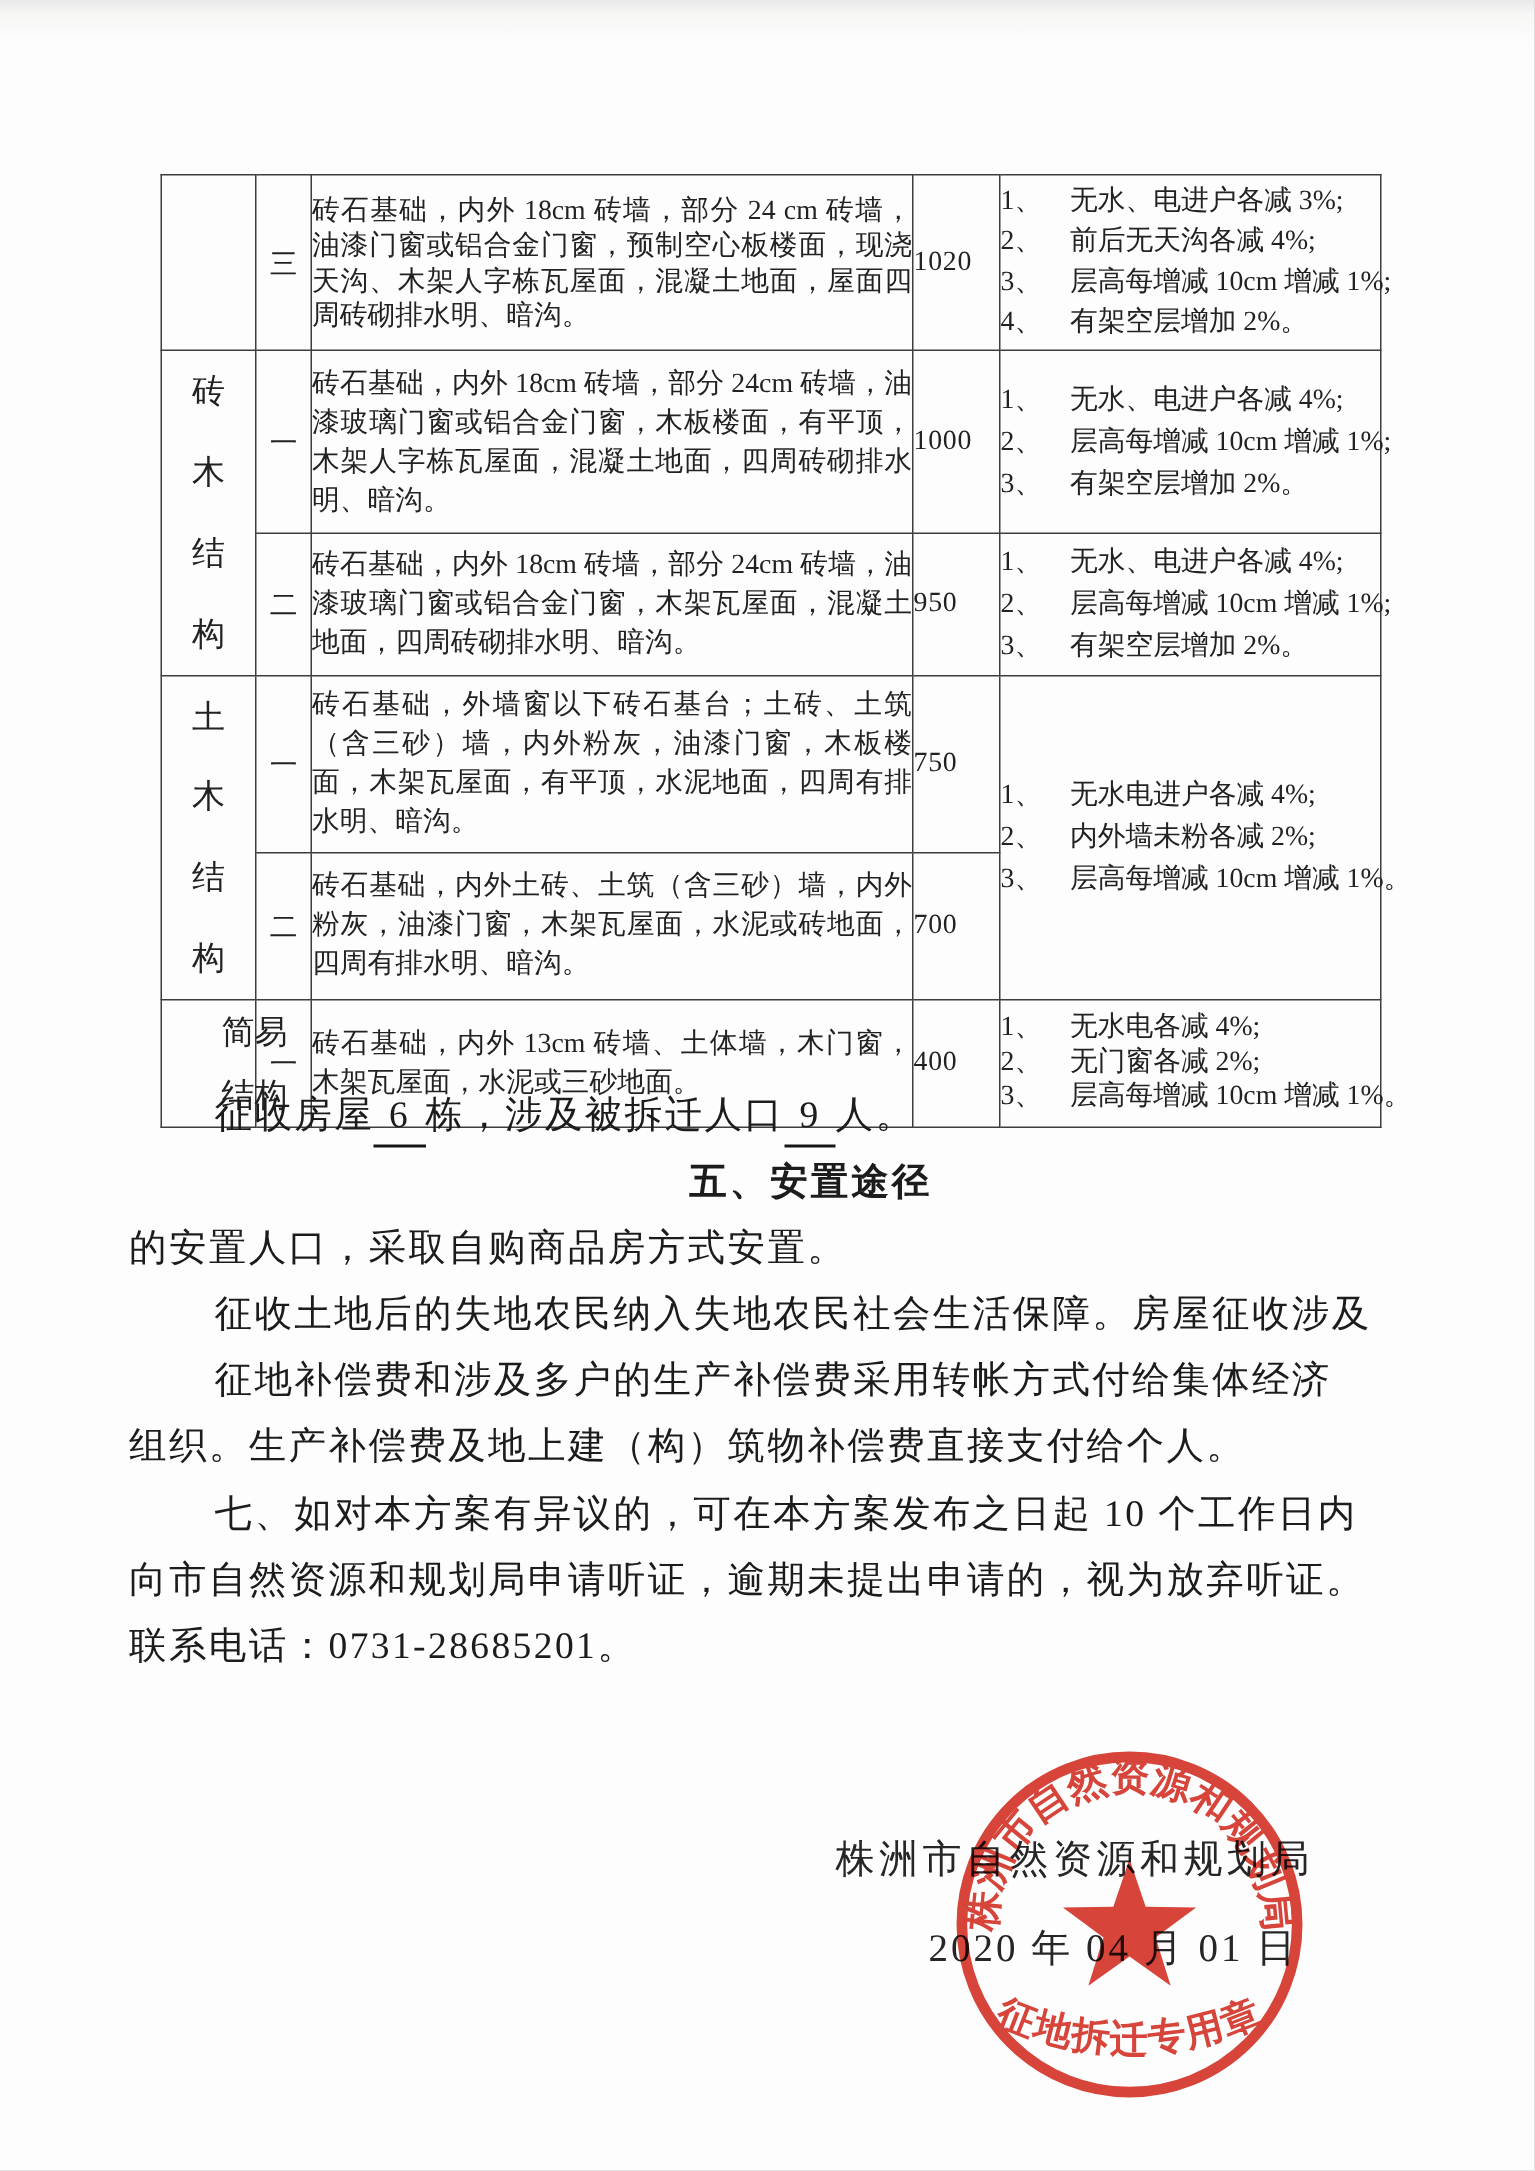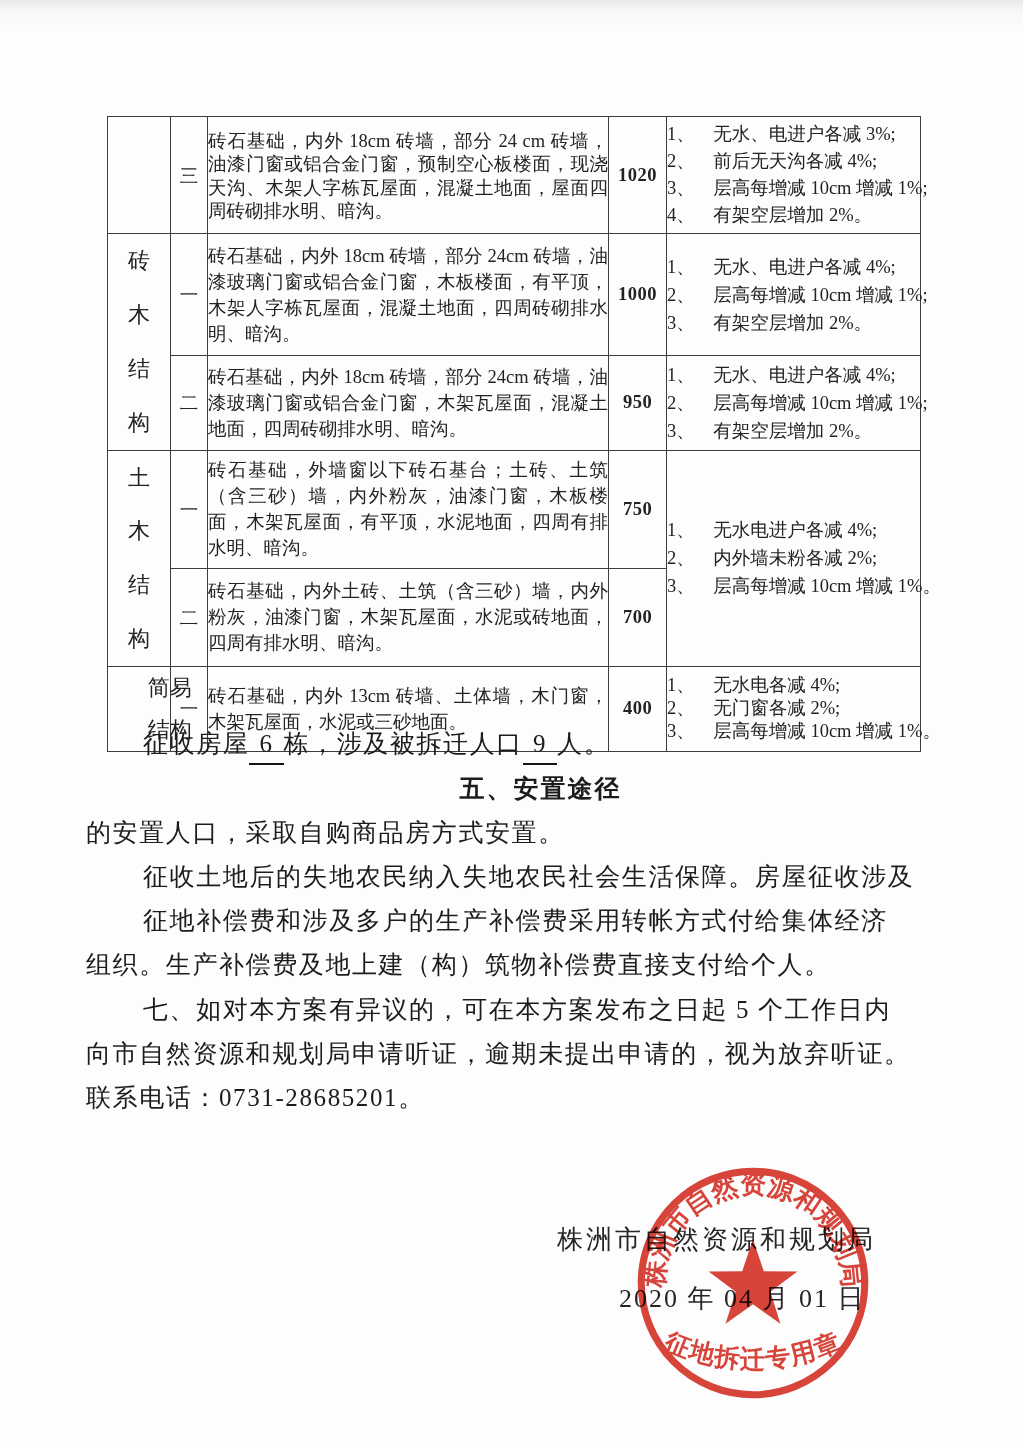--- a/index.html
+++ b/index.html
@@ -33,21 +33,21 @@
     word-break:break-all;line-height:2.45;
     font-size:22px;letter-spacing:0;
   }
   td.structure .vlabel.two-col{ width:2.7em;line-height:1.9;margin-left:32px; }
   td.grade{ text-align:center;font-size:19px; }
   td.desc{
     padding:5px 8px 4px 11px;
     line-height:26px;text-align:justify;
   }
   td.desc.tight{ line-height:23.2px;padding-top:3px; }
-  td.price{ text-align:center;font-size:20px;letter-spacing:.5px;font-weight:bold; }
+  td.price{ font-size:20px;letter-spacing:.5px; }
   td.notes{ padding:4px 4px 4px 13px; }
   td.notes .note-line{ line-height:27px;white-space:nowrap; }
   td.notes.lh3 .note-line{ line-height:28px; }
   td.notes.tight .note-line{ line-height:23px; }
 
   
   .bodytext{
     position:absolute;left:86px;top:722px;width:852px;
     font-size:25px;letter-spacing:1.6px;color:#1c1c1c;
   }
@@ -175,21 +175,21 @@
 
   <div class="bodytext">
     <div class="line indent">
       <span>征收房屋</span><span class="u-num">6</span><span>栋，涉及被拆迁人口</span><span class="u-num">9</span><span>人。</span>
     </div>
     <div class="line indent heading">五、安置途径</div>
     <div class="line">的安置人口，采取自购商品房方式安置。</div>
     <div class="line indent">征收土地后的失地农民纳入失地农民社会生活保障。房屋征收涉及</div>
     <div class="line indent">征地补偿费和涉及多户的生产补偿费采用转帐方式付给集体经济</div>
     <div class="line">组织。生产补偿费及地上建（构）筑物补偿费直接支付给个人。</div>
-    <div class="line indent">七、如对本方案有异议的，可在本方案发布之日起 5 个工作日内</div>
+    <div class="line indent">七、如对本方案有异议的，可在本方案发布之日起 10 个工作日内</div>
     <div class="line">向市自然资源和规划局申请听证，逾期未提出申请的，视为放弃听证。</div>
     <div class="line">联系电话：0731-28685201。</div>
   </div>
 
   <div class="sig-org">株洲市自然资源和规划局</div>
   <div class="sig-date">2020 年 04 月 01 日</div>
 
   <svg class="seal" viewBox="0 0 250 250">
     <circle cx="125" cy="125" r="110" fill="none" stroke="#d5352b" stroke-width="7"></circle>
     <path id="sealArc" d="M 40.9,150.7 A 88,88 0 1 1 209.1,150.7" fill="none"></path>

